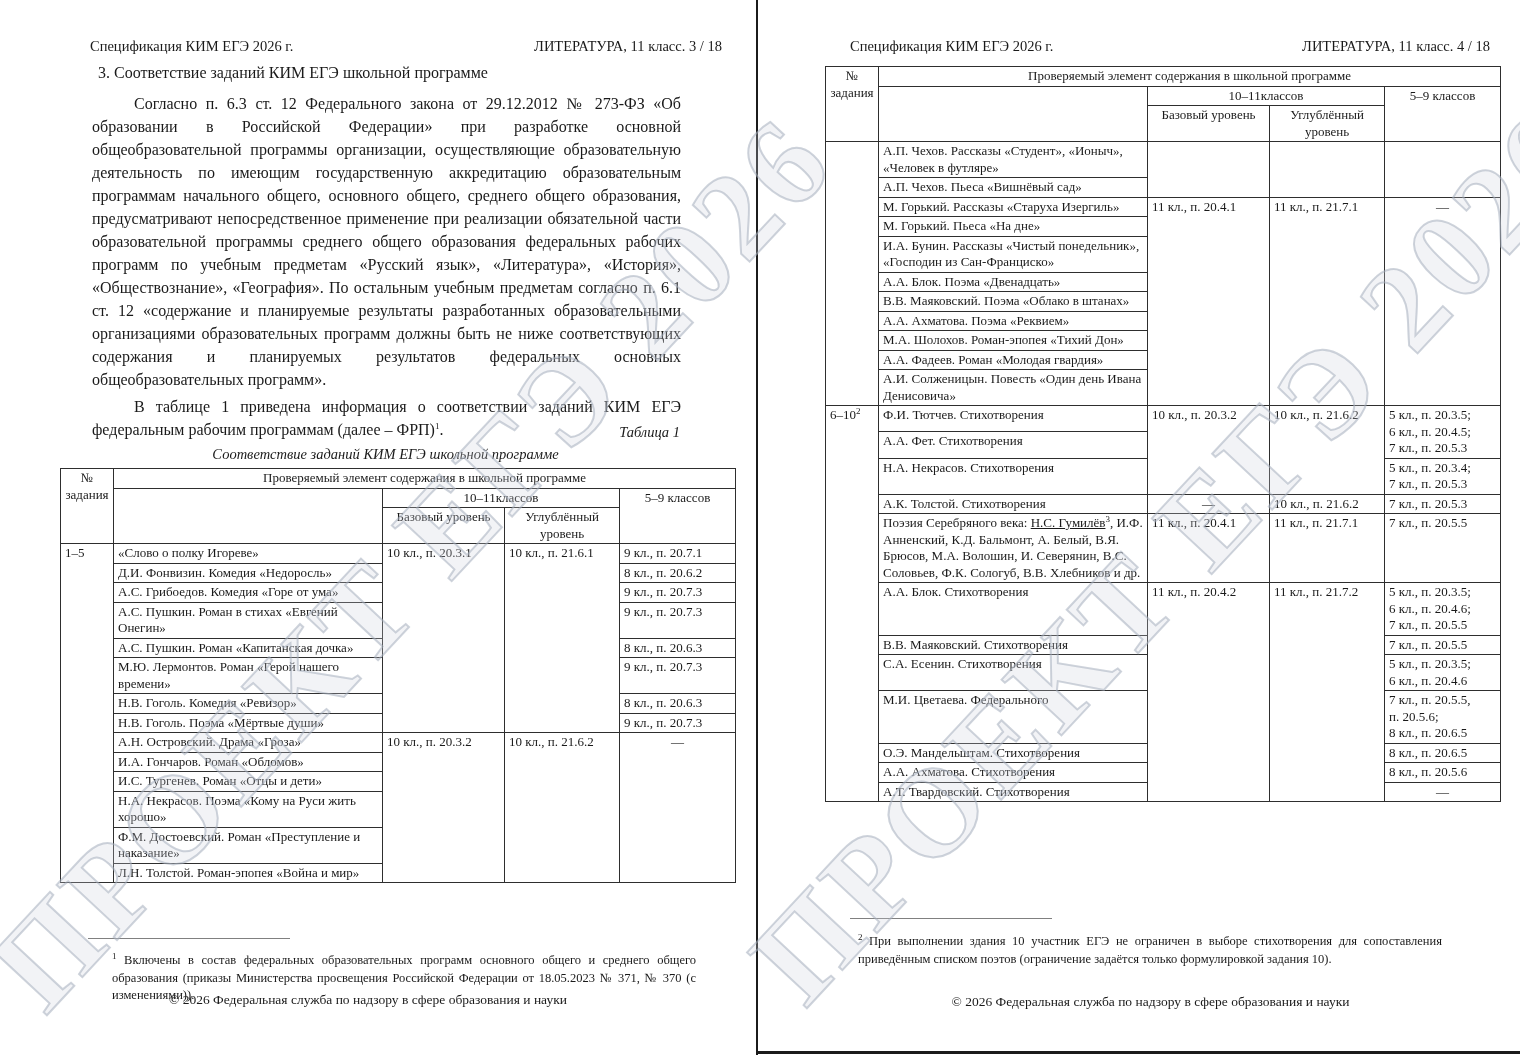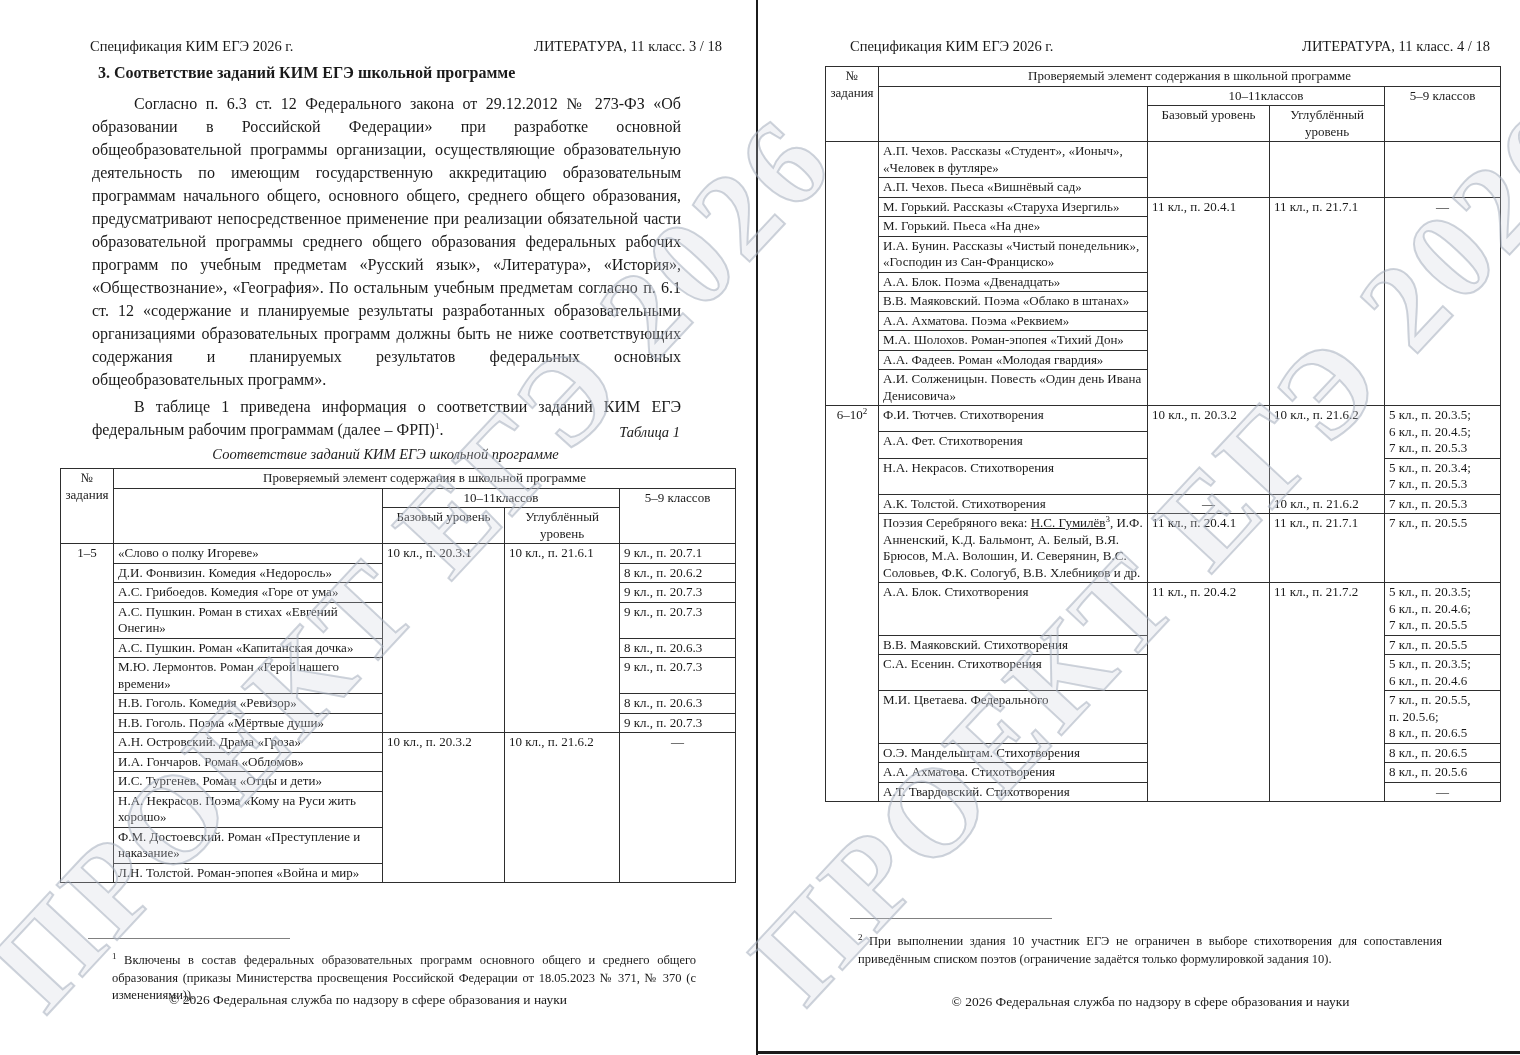--- a/index.html
+++ b/index.html
@@ -7,30 +7,30 @@
     width:1520px;height:1055px;position:relative;background:#ffffff;
     font-family:"Liberation Serif", serif;color:#1a1a1a;overflow:hidden;
   }
   .page{position:absolute;top:0;height:964px;background:#fff;}
   #page-left{left:0;width:756px;}
   #page-right{left:759px;width:761px;}
   .page-divider{position:absolute;left:756px;top:0;width:2px;height:1055px;background:#1b1b1b;}
   .bottom-edge{position:absolute;left:757px;top:1051px;width:763px;height:3px;background:#1b1b1b;}
 
   .hdr{position:absolute;top:38px;left:90px;right:34px;font-size:14.5px;display:flex;justify-content:space-between;}
-  .section-heading{position:absolute;top:64px;left:98px;font-size:16px;font-weight:bold;}
+  .section-heading{position:absolute;top:64px;left:98px;font-size:16px;font-weight:normal;}
   .bodytext{position:absolute;top:88px;left:88px;width:597px;font-size:16px;line-height:23px;text-align:justify;}
   .bodytext p{margin:4px;text-indent:42px;}
   .caption-label{position:absolute;top:424px;left:88px;width:592px;text-align:right;font-style:italic;font-size:14.5px;}
   .caption-title{position:absolute;top:446px;left:48px;width:675px;text-align:center;font-style:italic;font-size:14.5px;}
 
   table.spec{border-collapse:collapse;table-layout:fixed;font-size:13px;line-height:16.5px;width:675px;margin-left:12px;}
   table.spec td{border:1px solid #2e2e2e;padding:1px 4px;vertical-align:top;text-align:left;}
   table.spec td.h{text-align:center;}
-  table.spec td.num{text-align:center;}
+  table.spec td.num{}
   table.spec td.c{text-align:center;}
   table.spec td.pre{white-space:pre-line;}
   #tbl-left{position:absolute;top:468px;left:48px;}
   #tbl-right{position:absolute;top:66px;left:54px;}
   .u{text-decoration:underline;font-family:Liberation Serif, serif;}
   sup{font-size:9px;line-height:0;}
 
   .fn-sep{position:absolute;height:0;border-top:1.5px solid #808080;width:202px;}
   .footnotes{position:absolute;font-size:12.5px;line-height:17.5px;text-align:justify;}
   .footnotes p{margin:8px;}

